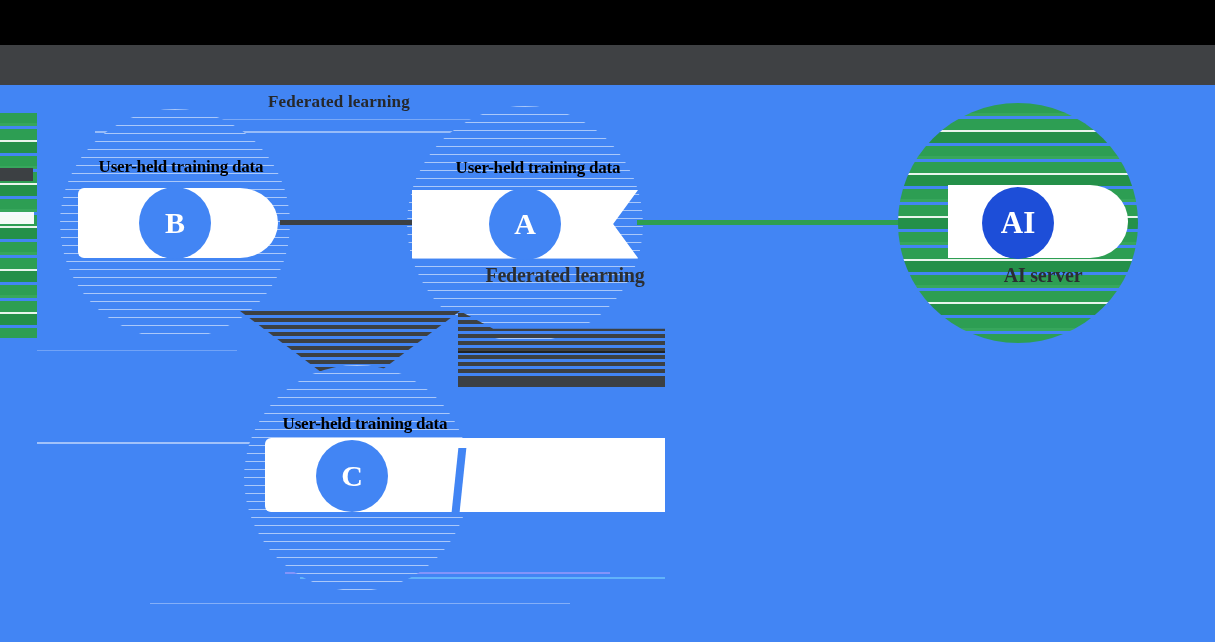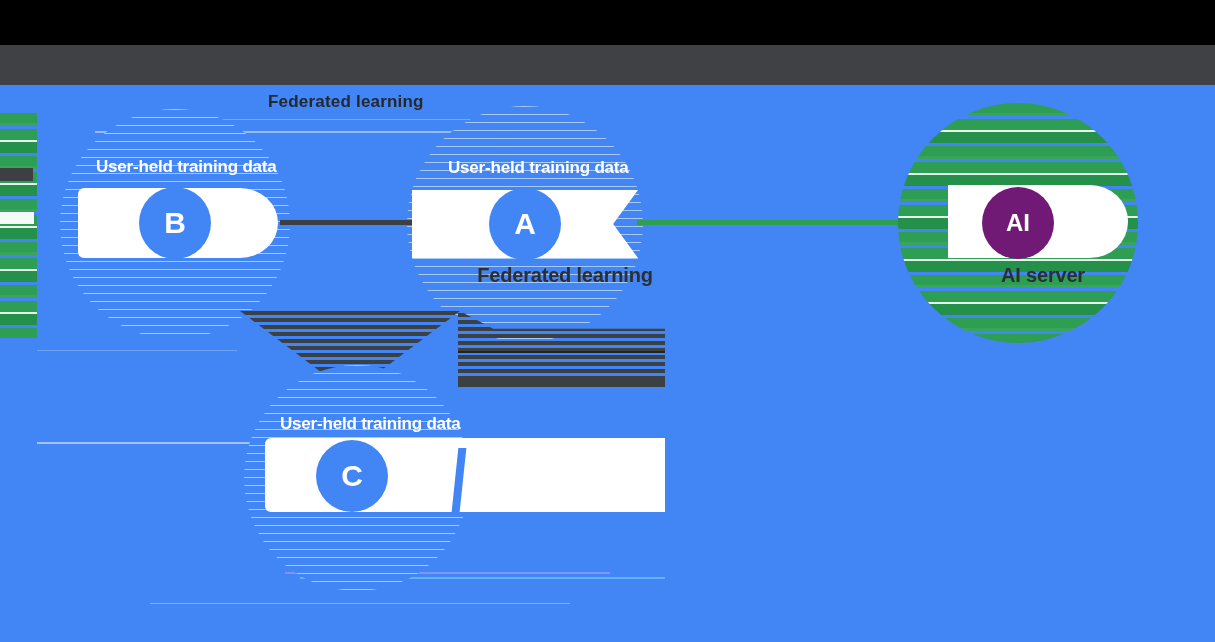--- a/index.html
+++ b/index.html
@@ -1,18 +1,18 @@
 <!DOCTYPE html>
 <html><head>
 <meta charset="utf-8">
 <style>
   html,body{margin:0;padding:0;background:#ffffff;}
   #root{
     position:relative;width:1215px;height:642px;overflow:hidden;
-    font-family:Liberation Sans, sans-serif;
+    font-family:Liberation Serif, serif;
     background:#4285F4;
   }
   .abs{position:absolute;}
 
   
   .bar-black{left:0;top:0;width:1215px;height:45px;background:#000000;}
   .bar-gray{left:0;top:45px;width:1215px;height:40px;background:#3F4144;}
   .page-title{
     left:268px;top:47px;width:220px;height:22px;
     font-size:17px;font-weight:600;color:#26282B;
@@ -52,25 +52,25 @@
 
   
   .band{background:#FFFFFF;}
 
   
   .node-circle{
     border-radius:50%;display:flex;align-items:center;justify-content:center;
     color:#FFFFFF;font-weight:700;
   }
   .node-blue{background:#4285F4;font-size:30px;}
-  .node-green{background:#701a75;font-size:24px;}
+  .node-green{background:#1d4ed8;font-size:31px;}
 
   
   .node-label{
-    font-size:17px;font-weight:600;color:#ffffff;text-align:center;
+    font-size:17px;font-weight:600;color:#000000;text-align:center;
     filter:blur(.45px);letter-spacing:-.2px;white-space:nowrap;
   }
   .sub-label{
     font-size:20px;font-weight:700;color:#2B2E32;text-align:center;
     filter:blur(.45px);letter-spacing:-.2px;white-space:nowrap;
   }
   .hline{height:2px;}
 </style>
 </head>
 <body>

